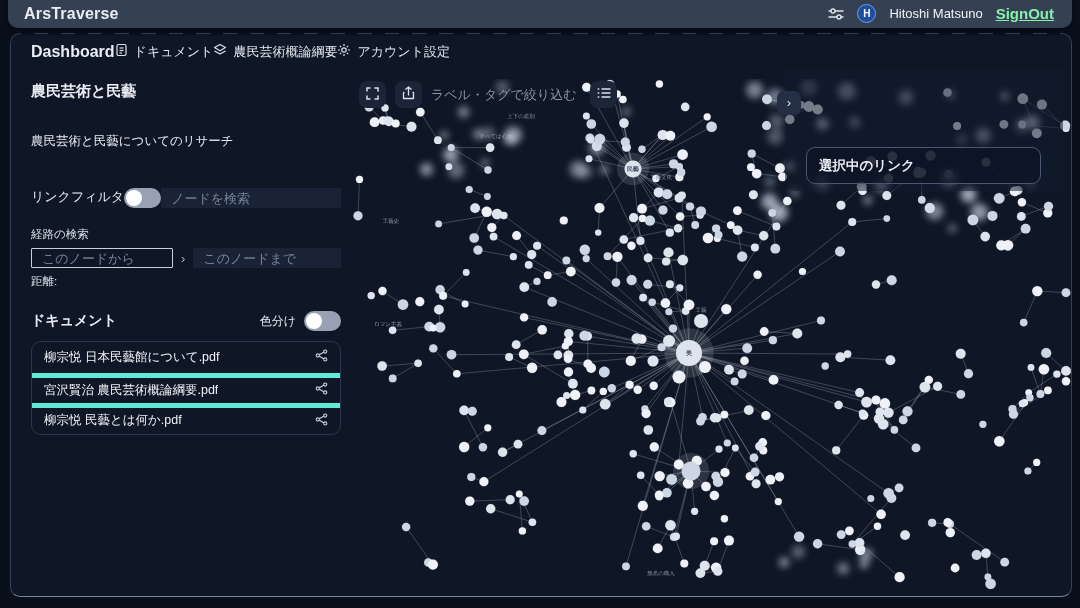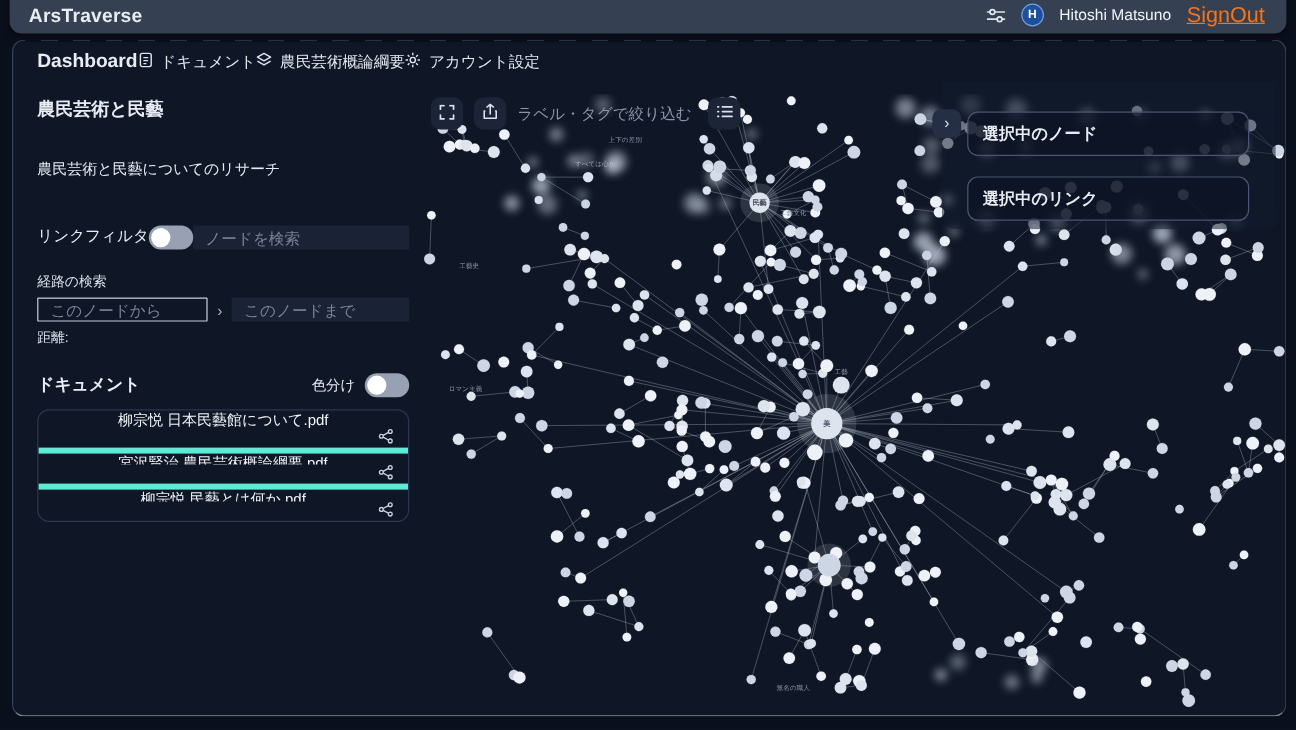--- a/index.html
+++ b/index.html
@@ -9,21 +9,21 @@
   
   .topbar { position:absolute; left:8px; right:8px; top:-11px; height:39px;
     background:#354052; border-radius:10px; display:flex; align-items:flex-end;
     padding:0 18px 5px 16px; box-shadow:0 2px 6px rgba(0,0,0,.45); z-index:30; }
   .logo { font-size:16px; font-weight:bold; letter-spacing:.2px; }
   .topbar-right { margin-left:auto; display:flex; align-items:center; gap:13px; }
   .icon-btn { background:none; border:none; cursor:pointer; display:flex; align-items:center; color:#dfe4ec; padding:0; }
   .avatar { width:19px; height:19px; border-radius:50%; background:#1d4f9c; border:1.5px solid #6f9fdd;
     color:#fff; font-size:10px; font-weight:bold; display:flex; align-items:center; justify-content:center; }
   .user-name { font-size:13px; color:#f0f3f8; }
-  .signout { font-size:18px; color:#f97316; text-decoration:underline; font-weight:normal; }
+  .signout { font-size:15px; color:#86efac; text-decoration:underline; font-weight:bold; }
 
   
   .card { position:absolute; left:10px; right:8px; top:33px; bottom:11px;
     background:#0f1726; border:1px solid #343f59; border-bottom:1px solid #7c859a;
     border-radius:10px; z-index:5; }
   .card::before { content:''; position:absolute; top:-1px; left:10px; right:10px; height:2px;
     background:repeating-linear-gradient(90deg,#0a0f1c 0 13px,transparent 13px 27px); }
   .card-header { height:33px; display:flex; align-items:center; padding:2px 20px 0 20px; }
   .dash-title { font-size:16px; font-weight:bold; }
   .nav-item { display:flex; align-items:center; gap:6px; font-size:13px; color:#e3e7ee; cursor:pointer; }
@@ -45,21 +45,21 @@
   .path-row { display:flex; align-items:center; gap:8px; margin-top:6px; }
   .path-from { width:142px; background:transparent; border:1px solid #c8cfdd; }
   .path-to { width:148px; }
   .path-arrow { color:#aab2c2; font-size:13px; }
   .dist { font-size:11.5px; margin-top:6px; color:#dde2ea; }
   .docs-head { margin-top:22px; display:flex; align-items:center; }
   .docs-title { font-size:14px; font-weight:bold; }
   .color-toggle-wrap { margin-left:auto; display:flex; align-items:center; gap:8px; }
   .color-lbl { font-size:12px; }
   .doc-list { margin-top:10px; border:1px solid #2c3752; border-radius:10px; overflow:hidden; }
-  .doc-row { height:30.6px; display:flex; align-items:center; padding:0 12px; cursor:pointer;flex-direction:column; }
+  .doc-row { height:30.6px; display:flex; align-items:center; padding:0 12px; cursor:pointer; }
   .doc-row + .doc-row { border-top:5px solid #5eead4; }
   .doc-name { font-size:12.5px; color:#f0f3f8; white-space:nowrap; overflow:hidden; }
   .doc-share { margin-left:auto; flex:none; }
 
   
   .graph-svg { position:absolute; left:342px; top:45px; width:718px; height:512px; z-index:6; cursor:grab; }
   .graph-toolbar { position:absolute; left:348px; top:47px; display:flex; align-items:center; gap:9px; z-index:15; }
   .tb-btn { width:27px; height:27px; border-radius:8px; background:#1c2538; border:none; cursor:pointer;
     display:flex; align-items:center; justify-content:center; color:#dbe0ea; }
   .tb-input { width:150px; background:transparent; border:none; font-size:13px; color:#e9edf3;
@@ -634,23 +634,20 @@
             <line x1="1.2" y1="6" x2="1.8" y2="6"></line>
             <line x1="1.2" y1="10" x2="1.8" y2="10"></line>
         </svg></span>
     </button>
   </div>
 
   <div class="sel-backdrop"></div>
   <button class="chev-btn">
     <span>›</span>
   </button>
-  <div class="sel-box sel-node">
-    <span>選択中のノード</span>
-  </div>
   <div class="sel-box sel-link">
     <span>選択中のリンク</span>
   </div>
 
   <aside class="sidebar">
     <div style="padding:0 10px 0 10px;">
       <h2 class="proj-title">農民芸術と民藝</h2>
       <p class="proj-desc">農民芸術と民藝についてのリサーチ</p>
 
       <div class="filter-row">

